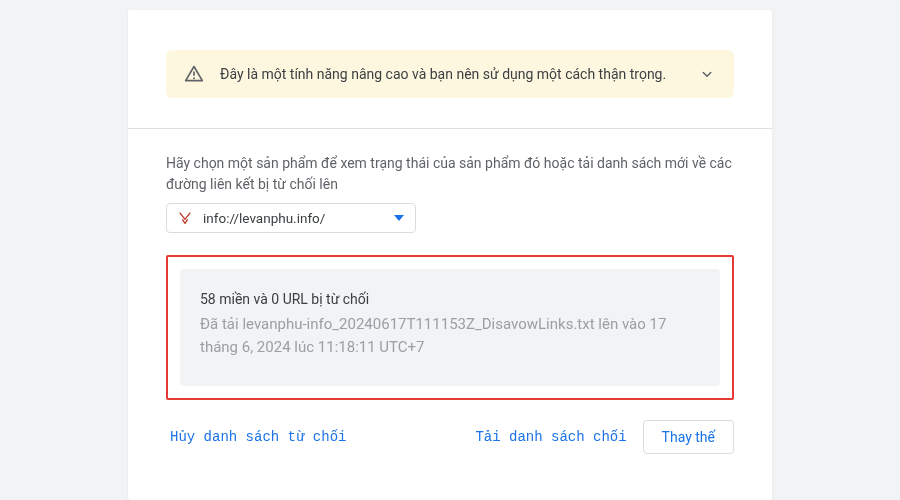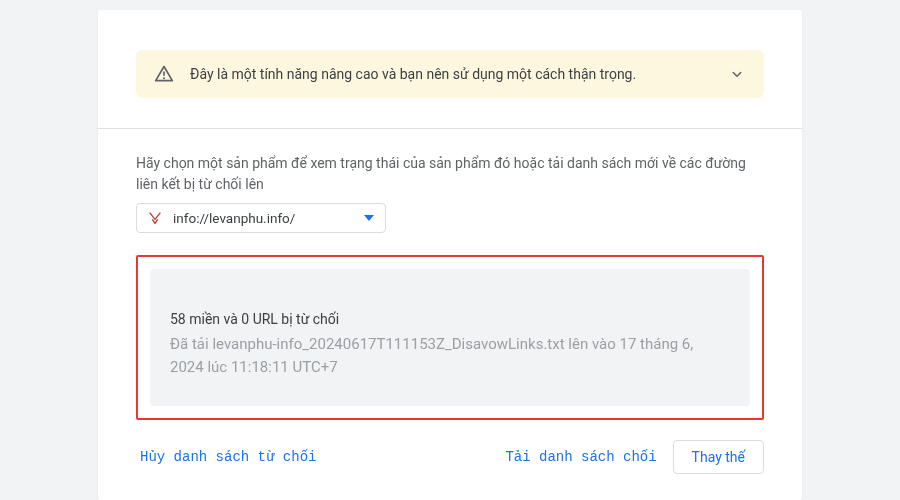--- a/index.html
+++ b/index.html
@@ -7,21 +7,21 @@
       font-family: Roboto, Arial, sans-serif;
       background: #f1f3f4;
       width: 900px;
       height: 500px;
       display: flex;
       justify-content: center;
       padding-top: 10px;
     }
     .card {
       background: #fff;
-      width: 704px;
+      width: 644px;
       border-radius: 2px;
       box-shadow: 0 1px 2px rgba(0,0,0,0.08);
       padding: 24px 38px 28px;
     }
     .warning-banner {
       background: #fef7e0;
       border-radius: 6px;
       padding: 14px 18px;
       display: flex;
       align-items: center;
@@ -75,21 +75,20 @@
     }
     .status-inner {
       background: #f1f3f4;
       border-radius: 4px;
       padding: 22px 20px 28px;
     }
     .status-title {
       font-size: 14px;
       color: #3c4043;
       margin-bottom: 6px;
-      margin-top: 20px;
     }
     .status-sub {
       font-size: 15px;
       color: #9aa0a6;
       line-height: 1.5;
     }
     .actions {
       display: flex;
       align-items: center;
       margin-top: 20px;

